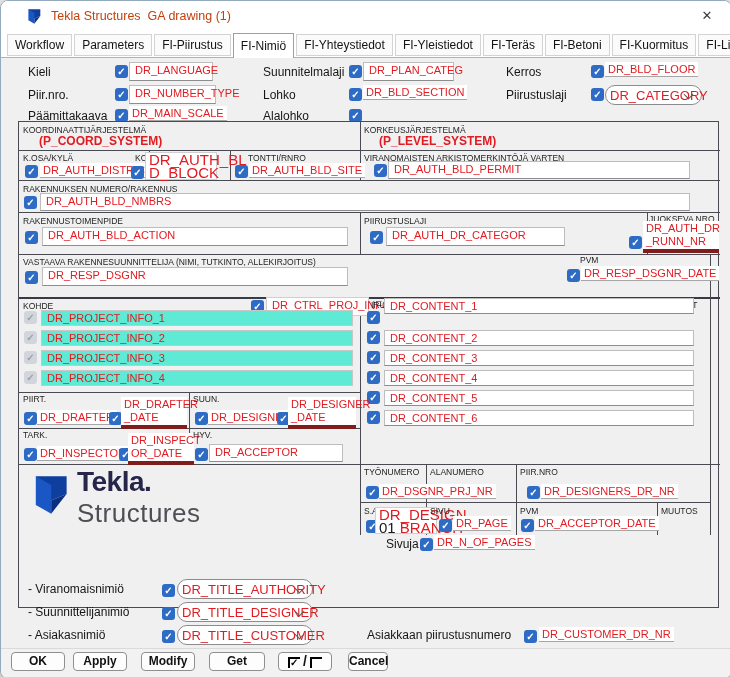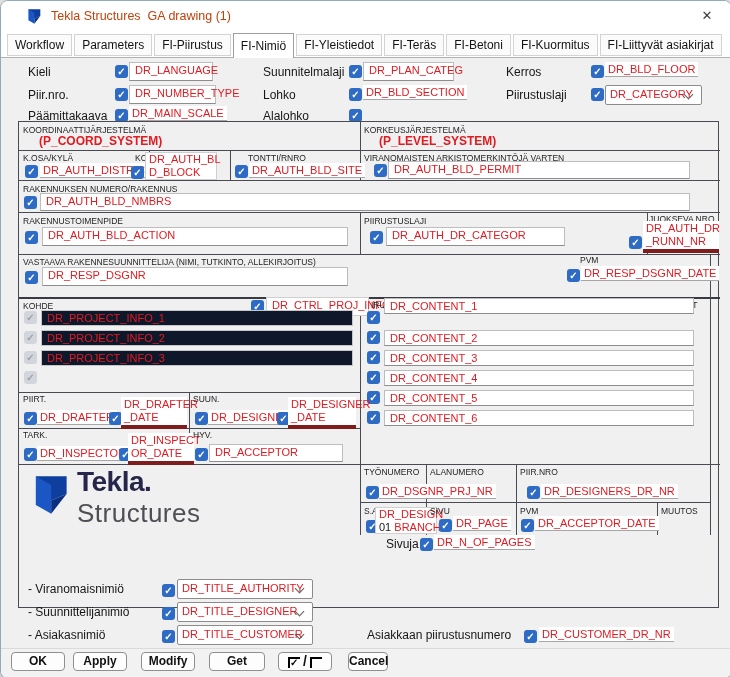--- a/index.html
+++ b/index.html
@@ -26,25 +26,25 @@
   .cb{position:absolute;width:13px;height:13px;background:#2e6bc5;border-radius:3px;}
   .cb::after{content:"✓";display:block;color:#fff;font-size:10px;line-height:13px;text-align:center;font-weight:700;}
   .cb.dis{background:#d2d6dc;}
   .cb.dis::after{color:#9aa0a8;}
   .chip{position:absolute;background:#fff;border-bottom:1px solid #a6a6a6;font-size:11px;color:#e11b22;
         padding:1px 3px;white-space:nowrap;}
   .chip2{position:absolute;background:#fff;border-bottom:4px solid #7f1d1d;font-size:11px;line-height:13px;
         color:#e11b22;padding:1px 3px;white-space:nowrap;}
   .box{position:absolute;background:#fff;border:1px solid #bdbdbd;border-bottom-color:#8d8d8d;font-size:11px;
        color:#e11b22;padding:1px 5px;white-space:nowrap;box-sizing:border-box;}
-  .boxml{position:absolute;background:#fff;border:1px solid #cfcfcf;font-size:11px;line-height:13px;color:#e11b22;
+  .boxml{position:absolute;background:#fff;border:1px solid #cfcfcf;font-size:15px;line-height:13px;color:#e11b22;
        padding:0 3px;white-space:nowrap;box-sizing:border-box;}
-  .gbox{position:absolute;background:#0f172a;border:1px solid #c7c7c7;font-size:11px;color:#e11b22;
+  .gbox{position:absolute;background:#5eead4;border:1px solid #c7c7c7;font-size:11px;color:#e11b22;
        padding:0 5px;line-height:14px;white-space:nowrap;box-sizing:border-box;}
-  .dd{position:absolute;background:#fff;border:1px solid #8c8c8c;border-radius:2px;font-size:11px;color:#e11b22;
+  .dd{position:absolute;background:#fff;border:1px solid #8c8c8c;border-radius:10px;font-size:13px;color:#e11b22;
       padding:2px 4px;box-sizing:border-box;white-space:nowrap;}
   .chev{position:absolute;right:9px;top:5px;width:6px;height:6px;border-right:1.5px solid #5d5d5d;
         border-bottom:1.5px solid #5d5d5d;transform:rotate(45deg);}
   
   .tbl{position:absolute;left:17px;top:120px;width:701px;height:487px;border:1px solid #4a4a52;box-sizing:border-box;background:#f0f0f0;}
   .hl{position:absolute;height:1px;background:#4a4a52;}
   .vl{position:absolute;width:1px;background:#4a4a52;}
   .brand{position:absolute;font-size:28px;font-weight:700;color:#26254a;letter-spacing:-.5px;}
   .product{position:absolute;font-size:26px;color:#4e4e55;letter-spacing:.5px;}
   .btn{position:absolute;top:651px;height:19px;background:#fdfdfd;border:1px solid #8f8f8f;border-radius:4px;
@@ -67,20 +67,21 @@
     </svg>
     <span class="title-text">Tekla Structures  GA drawing (1)</span>
     <span class="close">✕</span>
   </div>
 
   <div class="tabbar">
     <span class="tab">Workflow</span>
     <span class="tab">Parameters</span>
     <span class="tab">FI-Piirustus</span>
     <span class="tab active">FI-Nimiö</span>
+    <span class="tab">FI-Yhteystiedot</span>
     <span class="tab">FI-Yleistiedot</span>
     <span class="tab">FI-Teräs</span>
     <span class="tab">FI-Betoni</span>
     <span class="tab">FI-Kuormitus</span>
     <span class="tab">FI-Liittyvät asiakirjat</span>
   </div>
 
   <div class="panel"></div>
 
   <span class="lbl" style="left:27px;top:64px">Kieli</span>
@@ -194,20 +195,21 @@
     <span class="cb" style="left:232px;top:178px"></span>
     <span class="box" style="left:247px;top:175px;width:103px;height:19px;border-color:#cfcfcf">DR_CTRL_PROJ_INFO</span>
 
     <span class="cb dis" style="left:5px;top:189px"></span>
     <span class="gbox" style="left:22px;top:188px;width:312px;height:16px">DR_PROJECT_INFO_1</span>
     <span class="cb dis" style="left:5px;top:209px"></span>
     <span class="gbox" style="left:22px;top:208px;width:312px;height:16px">DR_PROJECT_INFO_2</span>
     <span class="cb dis" style="left:5px;top:229px"></span>
     <span class="gbox" style="left:22px;top:228px;width:312px;height:16px">DR_PROJECT_INFO_3</span>
     <span class="cb dis" style="left:5px;top:249px"></span>
+    <span class="gbox" style="left:22px;top:248px;width:312px;height:16px">DR_PROJECT_INFO_4</span>
 
     <span class="tl" style="left:352px;top:178px">IRUSTUKSEN SISÄLTÖ</span>
     <span class="tl" style="left:622px;top:178px">MITTAKAAVAT</span>
 
     <span class="cb" style="left:348px;top:189px"></span>
     <span class="box" style="left:365px;top:176px;width:310px;height:16px">DR_CONTENT_1</span>
     <span class="cb" style="left:348px;top:209px"></span>
     <span class="box" style="left:365px;top:208px;width:310px;height:16px">DR_CONTENT_2</span>
     <span class="cb" style="left:348px;top:229px"></span>
     <span class="box" style="left:365px;top:228px;width:310px;height:16px">DR_CONTENT_3</span>

